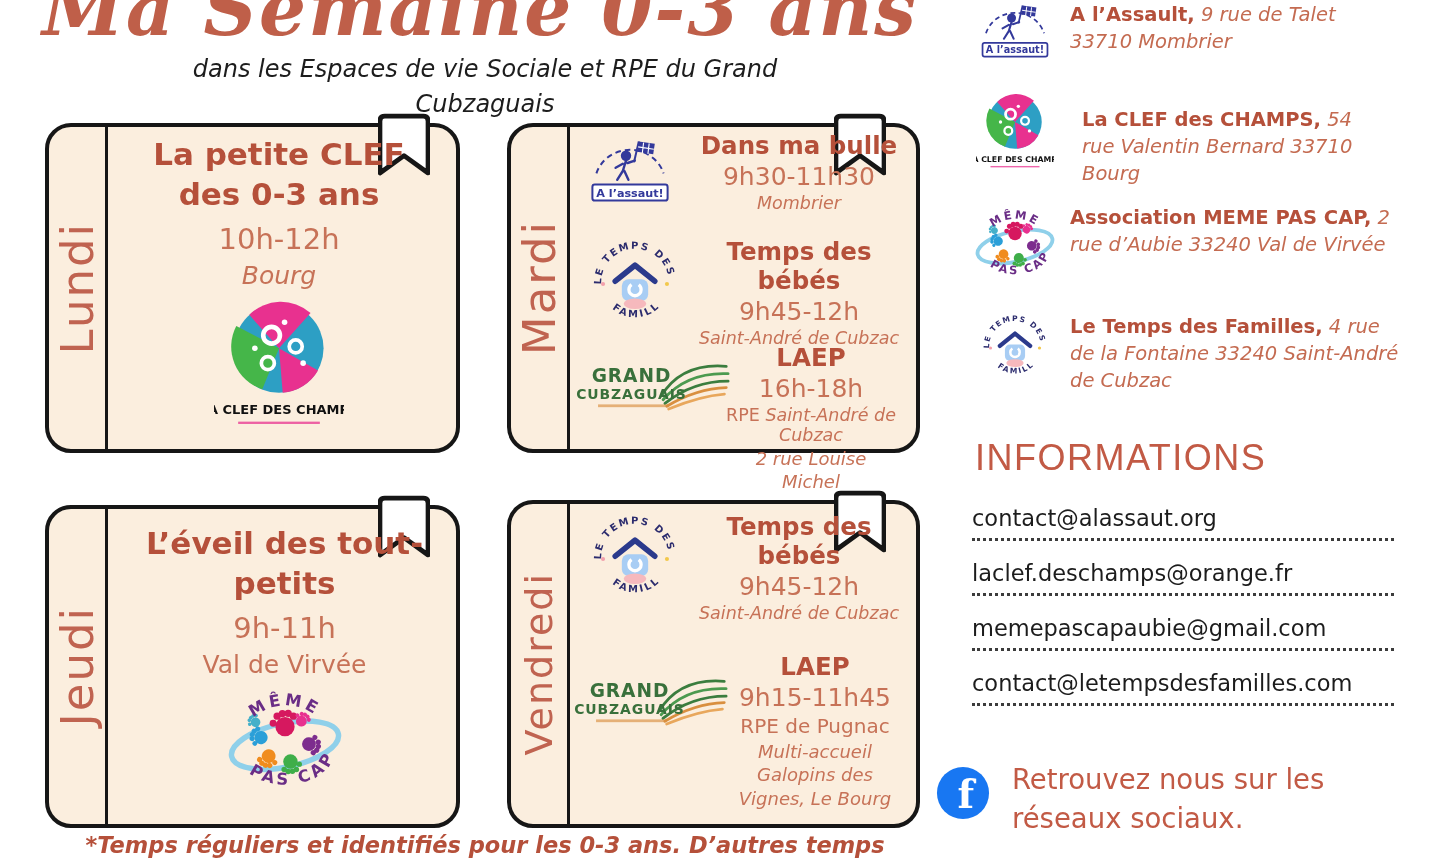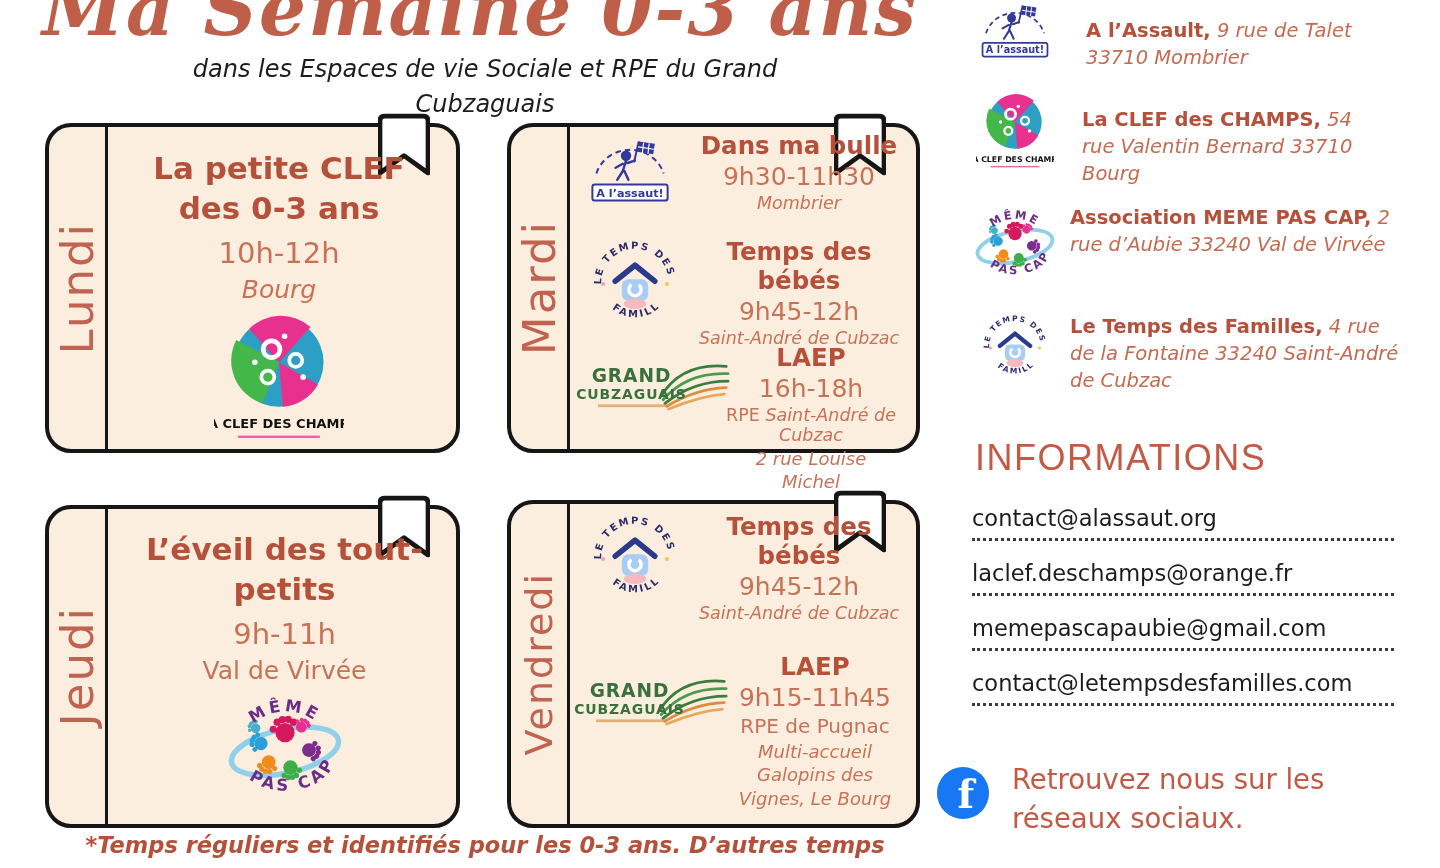--- a/index.html
+++ b/index.html
@@ -84,21 +84,21 @@
 
 <section class="card" style="left:45px;top:123px;width:415px;height:330px;">
   <div class="day">
     <span class="daytxt">Lundi</span>
   </div>
   <span class="bookmark" style="right:26px;">
     <svg viewBox="0 0 54 66">
         <path d="M7,3 h40 q5,0 5,5 v54 l-25,-18 l-25,18 v-54 q0,-5 5,-5 z" fill="#ffffff" stroke="#161616" stroke-width="5" stroke-linejoin="round"></path>
       </svg>
   </span>
-  <div class="body-center" style="padding-top:21px;">
+  <div class="body-center" style="padding-top:7px;">
     <div class="t big">La petite CLEF des 0-3 ans</div>
     <div class="tm big">10h-12h</div>
     <div class="lc big"><i>Bourg</i></div>
     <span class="center-logo" style="width: 130px; display: inline-block;"><svg viewBox="0 0 140 150" style="width: 100%;">
     <circle cx="70" cy="52" r="48" fill="#2d9fc4"></circle>
     <path d="M70,52 L38,16 A48,48 0 0 1 104,14 Z" fill="#e8318f"></path>
     <path d="M70,52 L24,28 A48,48 0 0 0 52,96 Z" fill="#45b649"></path>
     <path d="M70,52 L112,76 A48,48 0 0 1 74,100 Z" fill="#e8318f"></path>
     <circle cx="62" cy="38" r="9" fill="none" stroke="#fff" stroke-width="5"></circle>
     <circle cx="88" cy="50" r="7" fill="none" stroke="#fff" stroke-width="4"></circle>
@@ -191,21 +191,21 @@
 
 <section class="card" style="left:45px;top:505px;width:415px;height:323px;">
   <div class="day">
     <span class="daytxt">Jeudi</span>
   </div>
   <span class="bookmark" style="right:26px;">
     <svg viewBox="0 0 54 66">
         <path d="M7,3 h40 q5,0 5,5 v54 l-25,-18 l-25,18 v-54 q0,-5 5,-5 z" fill="#ffffff" stroke="#161616" stroke-width="5" stroke-linejoin="round"></path>
       </svg>
   </span>
-  <div class="body-center" style="padding-top:20px;margin-left:11px;">
+  <div class="body-center" style="padding-top:14px;margin-left:11px;">
     <div class="t big">L’éveil des tout-petits</div>
     <div class="tm big">9h-11h</div>
     <div class="lc big"><span>Val de Virvée</span></div>
     <span class="center-logo" style="width: 120px; margin-top: 4px; display: inline-block;"><svg viewBox="0 0 110 104" style="width: 100%;">
     <defs>
             <path id="mT4" d="M18,44 A40,34 0 0 1 92,40"></path>
             <path id="mB4" d="M14,74 A46,34 0 0 0 98,72"></path>
           </defs>
     <ellipse cx="55" cy="57" rx="50" ry="20" fill="none" stroke="#8fd0ea" stroke-width="5" transform="rotate(-12 55 57)"></ellipse>
     <g transform="translate(55,40) rotate(0) scale(1.6)" fill="#d6185f">
@@ -338,21 +338,21 @@
     <path d="M66,8 L60,34" stroke="#33399b" stroke-width="2.5"></path>
     <path d="M66,8 l20,3 l-2,13 l-20,-3 z" fill="#33399b"></path>
     <path d="M72,9.5 l-1.6,13 M79,10.5 l-1.6,13 M65.2,14.8 l19.6,3" stroke="#fff" stroke-width="1.4"></path>
     <circle cx="50" cy="26" r="6.5" fill="#33399b"></circle>
     <path d="M50,32 L46,45 M46,36 l-9,5 M52,35 l9,-3 M46,45 l-7,11 M48,45 l5,11" stroke="#33399b" stroke-width="3" fill="none" stroke-linecap="round"></path>
     <rect x="8" y="62" width="94" height="20" rx="3" fill="#fff" stroke="#33399b" stroke-width="2.5"></rect>
     <text x="55" y="77" text-anchor="middle" font-size="14" font-weight="bold" fill="#33399b" font-family="'DejaVu Sans',sans-serif">A l’assaut!</text>
   </svg>
       </span>
     </span>
-  <p class="dir-text" style="margin:16px;">
+  <p class="dir-text" style="margin:0;">
     <span class="dir-name">A l’Assault,</span>
     <span class="dir-addr">9 rue de Talet 33710 Mombrier</span>
   </p>
 </div>
 <div class="dir-item" style="top:93px;">
   <span class="dir-logo" style="width:86px;">
       <span style="width: 78px; display: inline-block;">
         <svg viewBox="0 0 140 150" style="width: 100%;">
     <circle cx="70" cy="52" r="48" fill="#2d9fc4"></circle>
     <path d="M70,52 L38,16 A48,48 0 0 1 104,14 Z" fill="#e8318f"></path>

